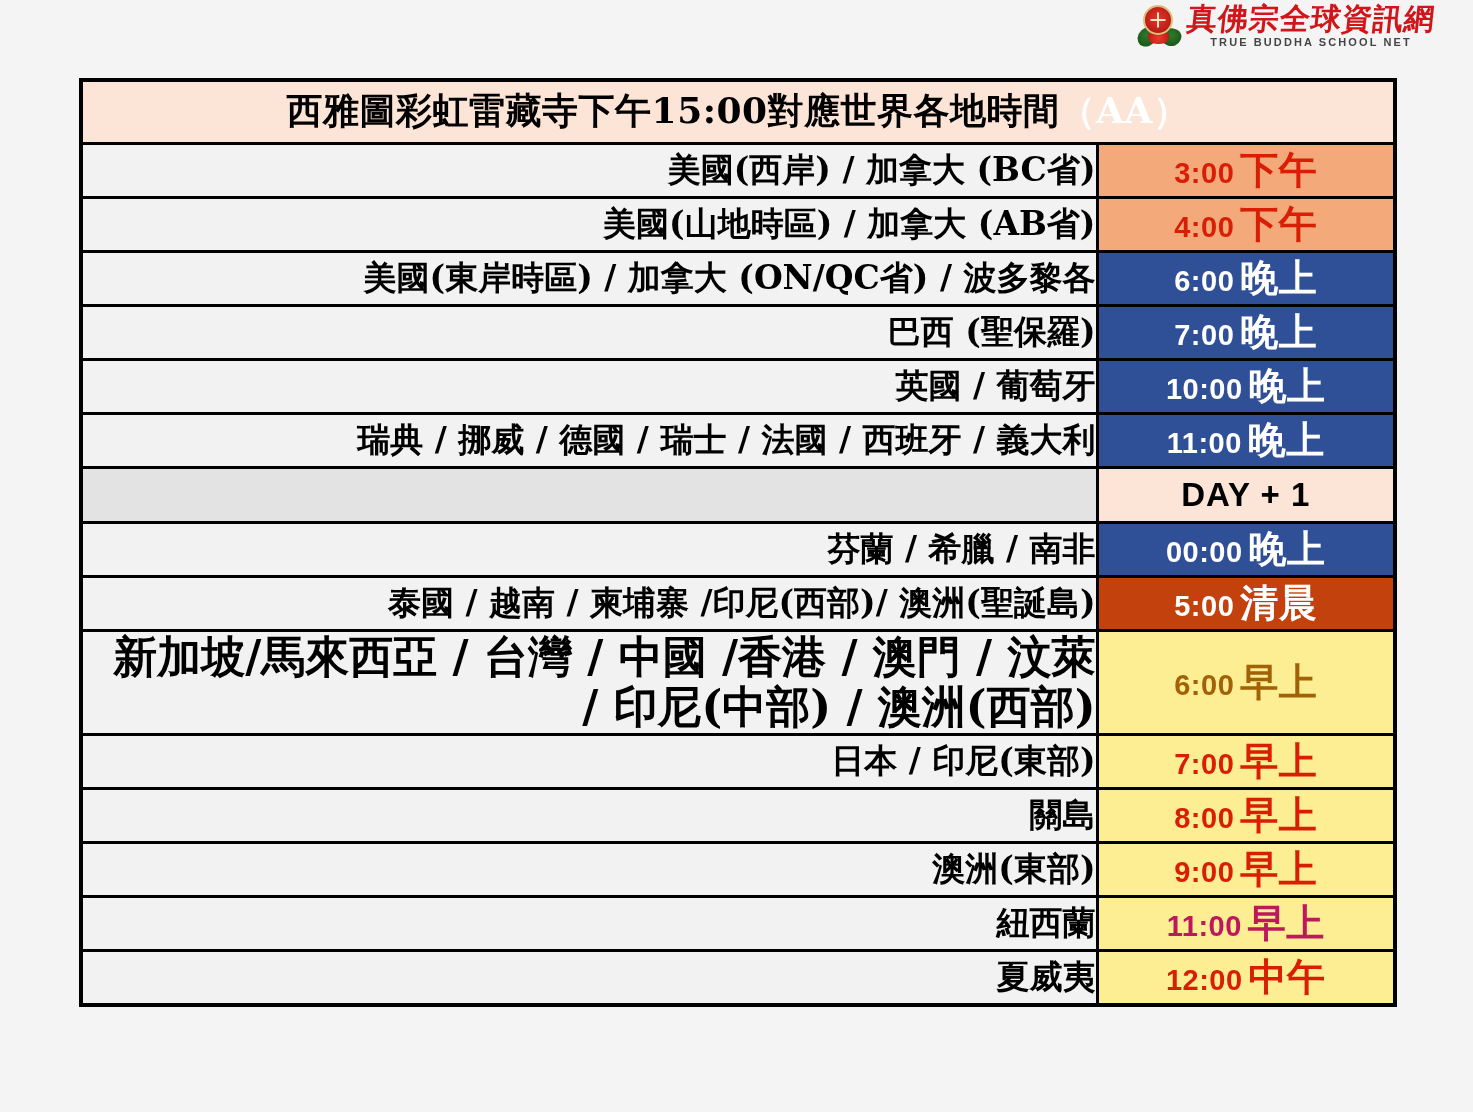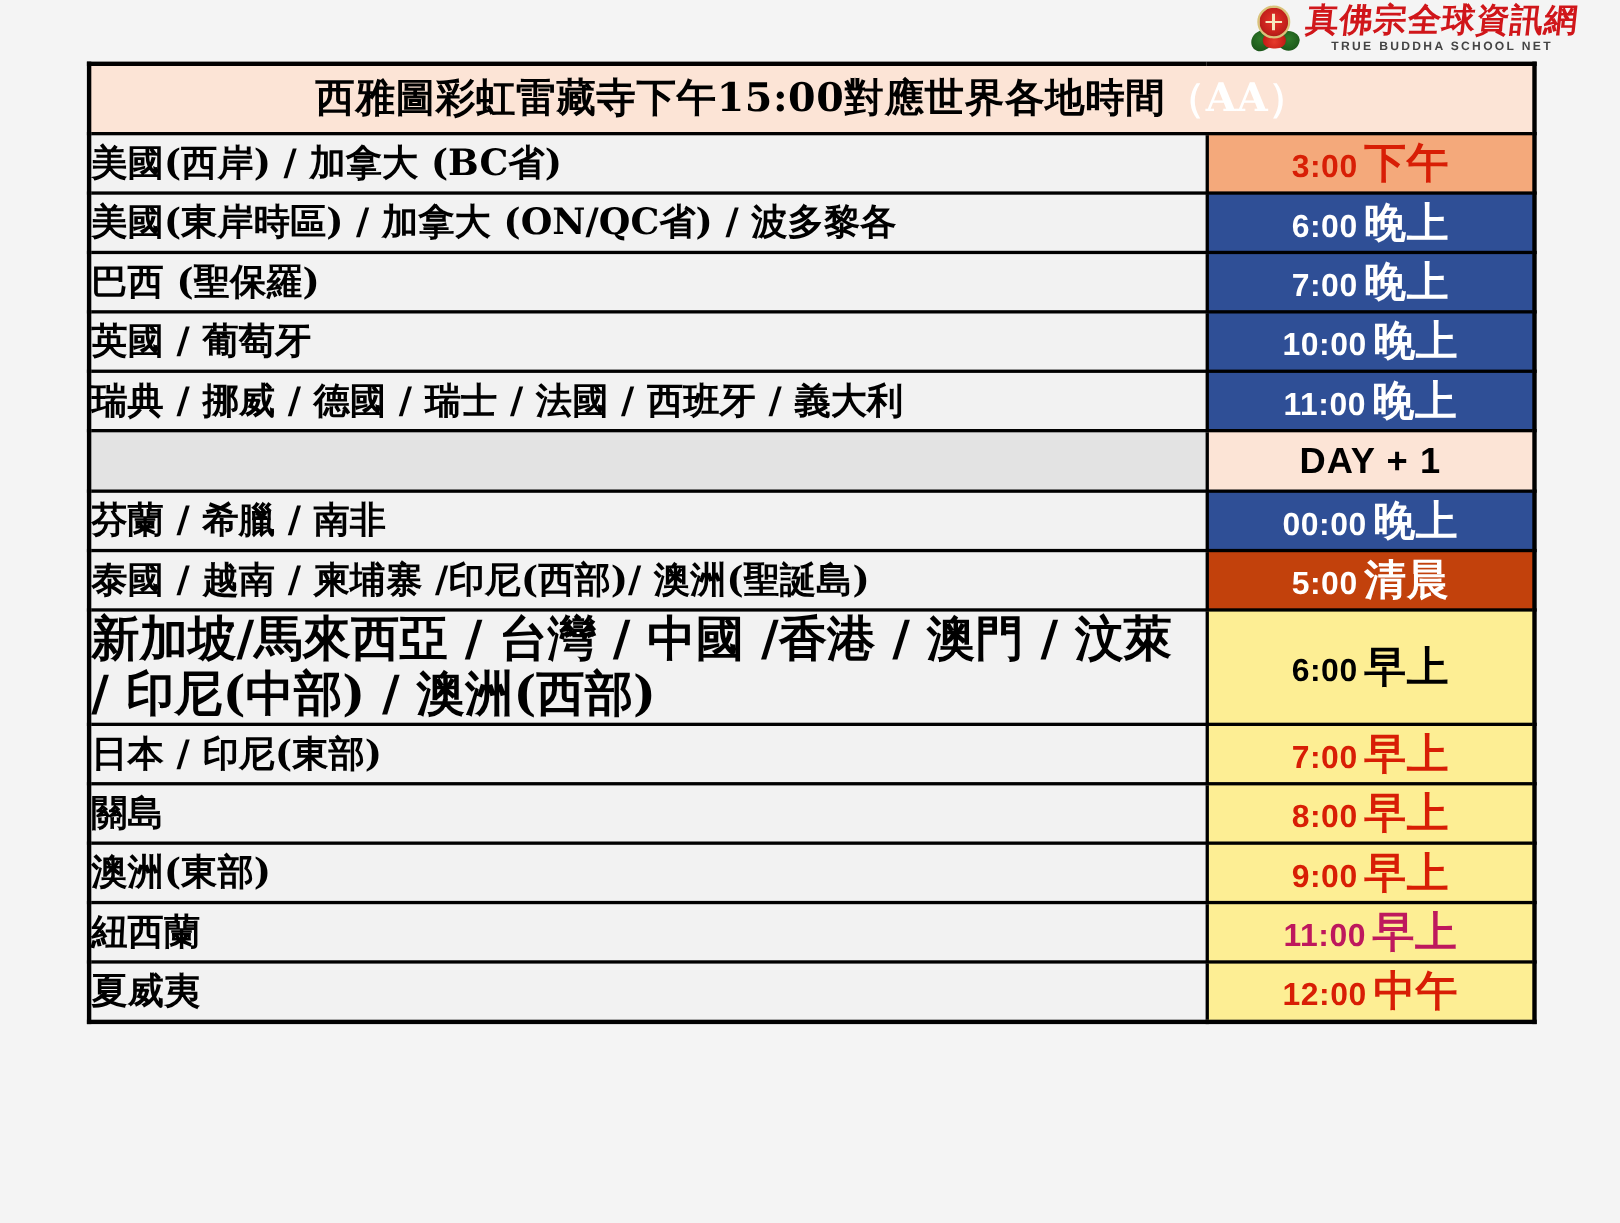--- a/index.html
+++ b/index.html
@@ -87,21 +87,21 @@
     font-weight: bold;
     letter-spacing: 2.1px;
     color: #444;
     white-space: nowrap;
   }
 
   
   #time-table {
     position: absolute;
     left: 79px;
-    top: 56px;
+    top: 78px;
     width: 1314px;
     border-collapse: collapse;
     table-layout: fixed;
     border: 4px solid #000;
     background: #f2f2f2;
   }
   #time-table td {
     border: 3px solid #000;
     padding: 0;
     vertical-align: middle;
@@ -121,21 +121,21 @@
     white-space: nowrap;
     letter-spacing: 0.5px;
   }
   .title-cell .aa {
     color: #ffffff;
     font-weight: bold;
   }
 
   .place-cell {
     background: #f2f2f2;
-    text-align: left;
+    text-align: right;
     font-family: "DejaVu Serif", "Liberation Serif", serif;
     font-size: 33px;
     font-weight: bold;
     color: #000;
     line-height: 1.15;
     padding: 4px 6px;
     height: 54px;
   }
   .place-cell.blank { background: #e3e3e3; height: 55px; }
   .place-cell.two-line { height: 102px; font-size: 44px; }
@@ -192,20 +192,24 @@
     <tr>
       <td class="title-cell" colspan="2">
         <span>西雅圖彩虹雷藏寺下午15:00對應世界各地時間</span><span class="aa">（AA）</span>
       </td>
     </tr>
   <tr>
         <td class="place-cell">美國(西岸) / 加拿大 (BC省)</td>
         <td class="time-cell bg-orange" style="color: rgb(216, 30, 5);"><span class="num">3:00</span><span class="lab">下午</span></td>
       </tr>
       <tr>
+        <td class="place-cell">美國(山地時區) / 加拿大 (AB省)</td>
+        <td class="time-cell bg-orange" style="color: rgb(216, 30, 5);"><span class="num">4:00</span><span class="lab">下午</span></td>
+      </tr>
+      <tr>
         <td class="place-cell">美國(東岸時區) / 加拿大 (ON/QC省) / 波多黎各</td>
         <td class="time-cell bg-navy" style="color: rgb(255, 255, 255);"><span class="num">6:00</span><span class="lab">晚上</span></td>
       </tr>
       <tr>
         <td class="place-cell">巴西 (聖保羅)</td>
         <td class="time-cell bg-navy" style="color: rgb(255, 255, 255);"><span class="num">7:00</span><span class="lab">晚上</span></td>
       </tr>
       <tr>
         <td class="place-cell">英國 / 葡萄牙</td>
         <td class="time-cell bg-navy" style="color: rgb(255, 255, 255);"><span class="num">10:00</span><span class="lab">晚上</span></td>
@@ -221,21 +225,21 @@
       <tr>
         <td class="place-cell">芬蘭 / 希臘 / 南非</td>
         <td class="time-cell bg-navy" style="color: rgb(255, 255, 255);"><span class="num">00:00</span><span class="lab">晚上</span></td>
       </tr>
       <tr>
         <td class="place-cell">泰國 / 越南 / 柬埔寨 /印尼(西部)/ 澳洲(聖誕島)</td>
         <td class="time-cell bg-blue" style="color: rgb(255, 255, 255);"><span class="num">5:00</span><span class="lab">清晨</span></td>
       </tr>
       <tr>
         <td class="place-cell two-line">新加坡/馬來西亞 / 台灣 / 中國 /香港 / 澳門 / 汶萊 / 印尼(中部) / 澳洲(西部)</td>
-        <td class="time-cell bg-yellow" style="color: #000000;"><span class="num">6:00</span><span class="lab">早上</span></td>
+        <td class="time-cell bg-yellow" style="color: #a16207;"><span class="num">6:00</span><span class="lab">早上</span></td>
       </tr>
       <tr>
         <td class="place-cell">日本 / 印尼(東部)</td>
         <td class="time-cell bg-yellow" style="color: rgb(216, 30, 5);"><span class="num">7:00</span><span class="lab">早上</span></td>
       </tr>
       <tr>
         <td class="place-cell">關島</td>
         <td class="time-cell bg-yellow" style="color: rgb(216, 30, 5);"><span class="num">8:00</span><span class="lab">早上</span></td>
       </tr>
       <tr>

